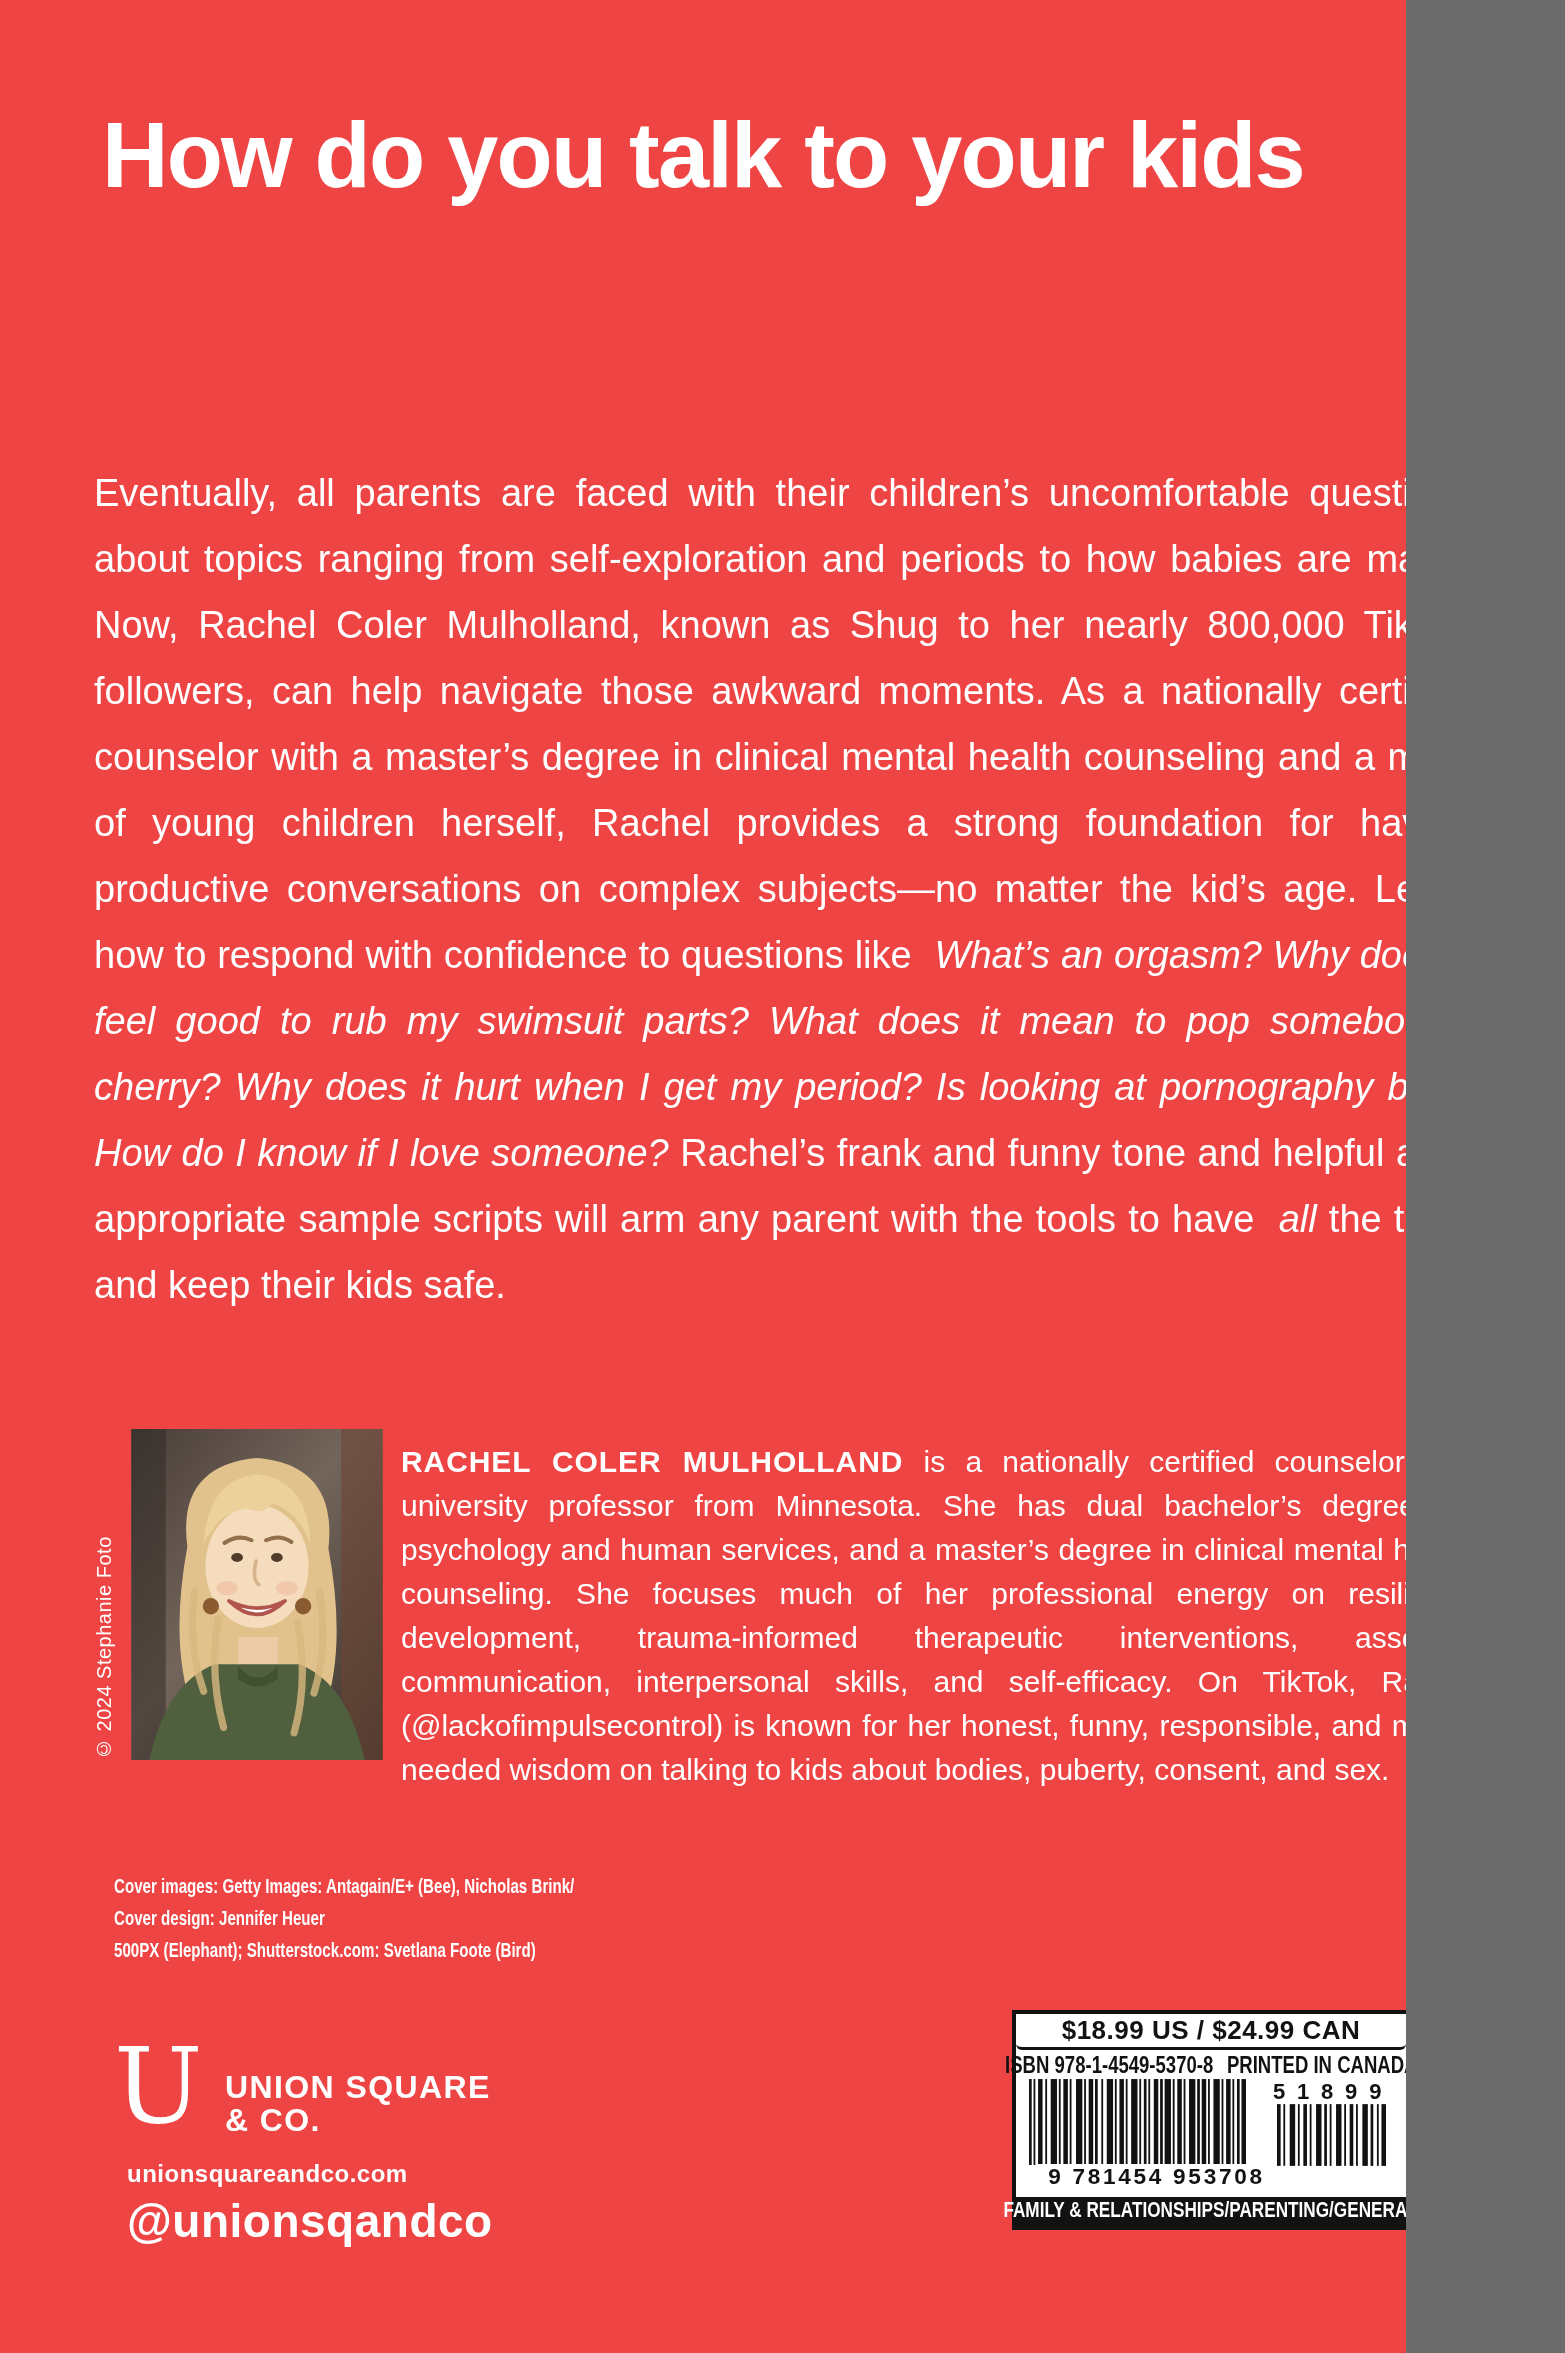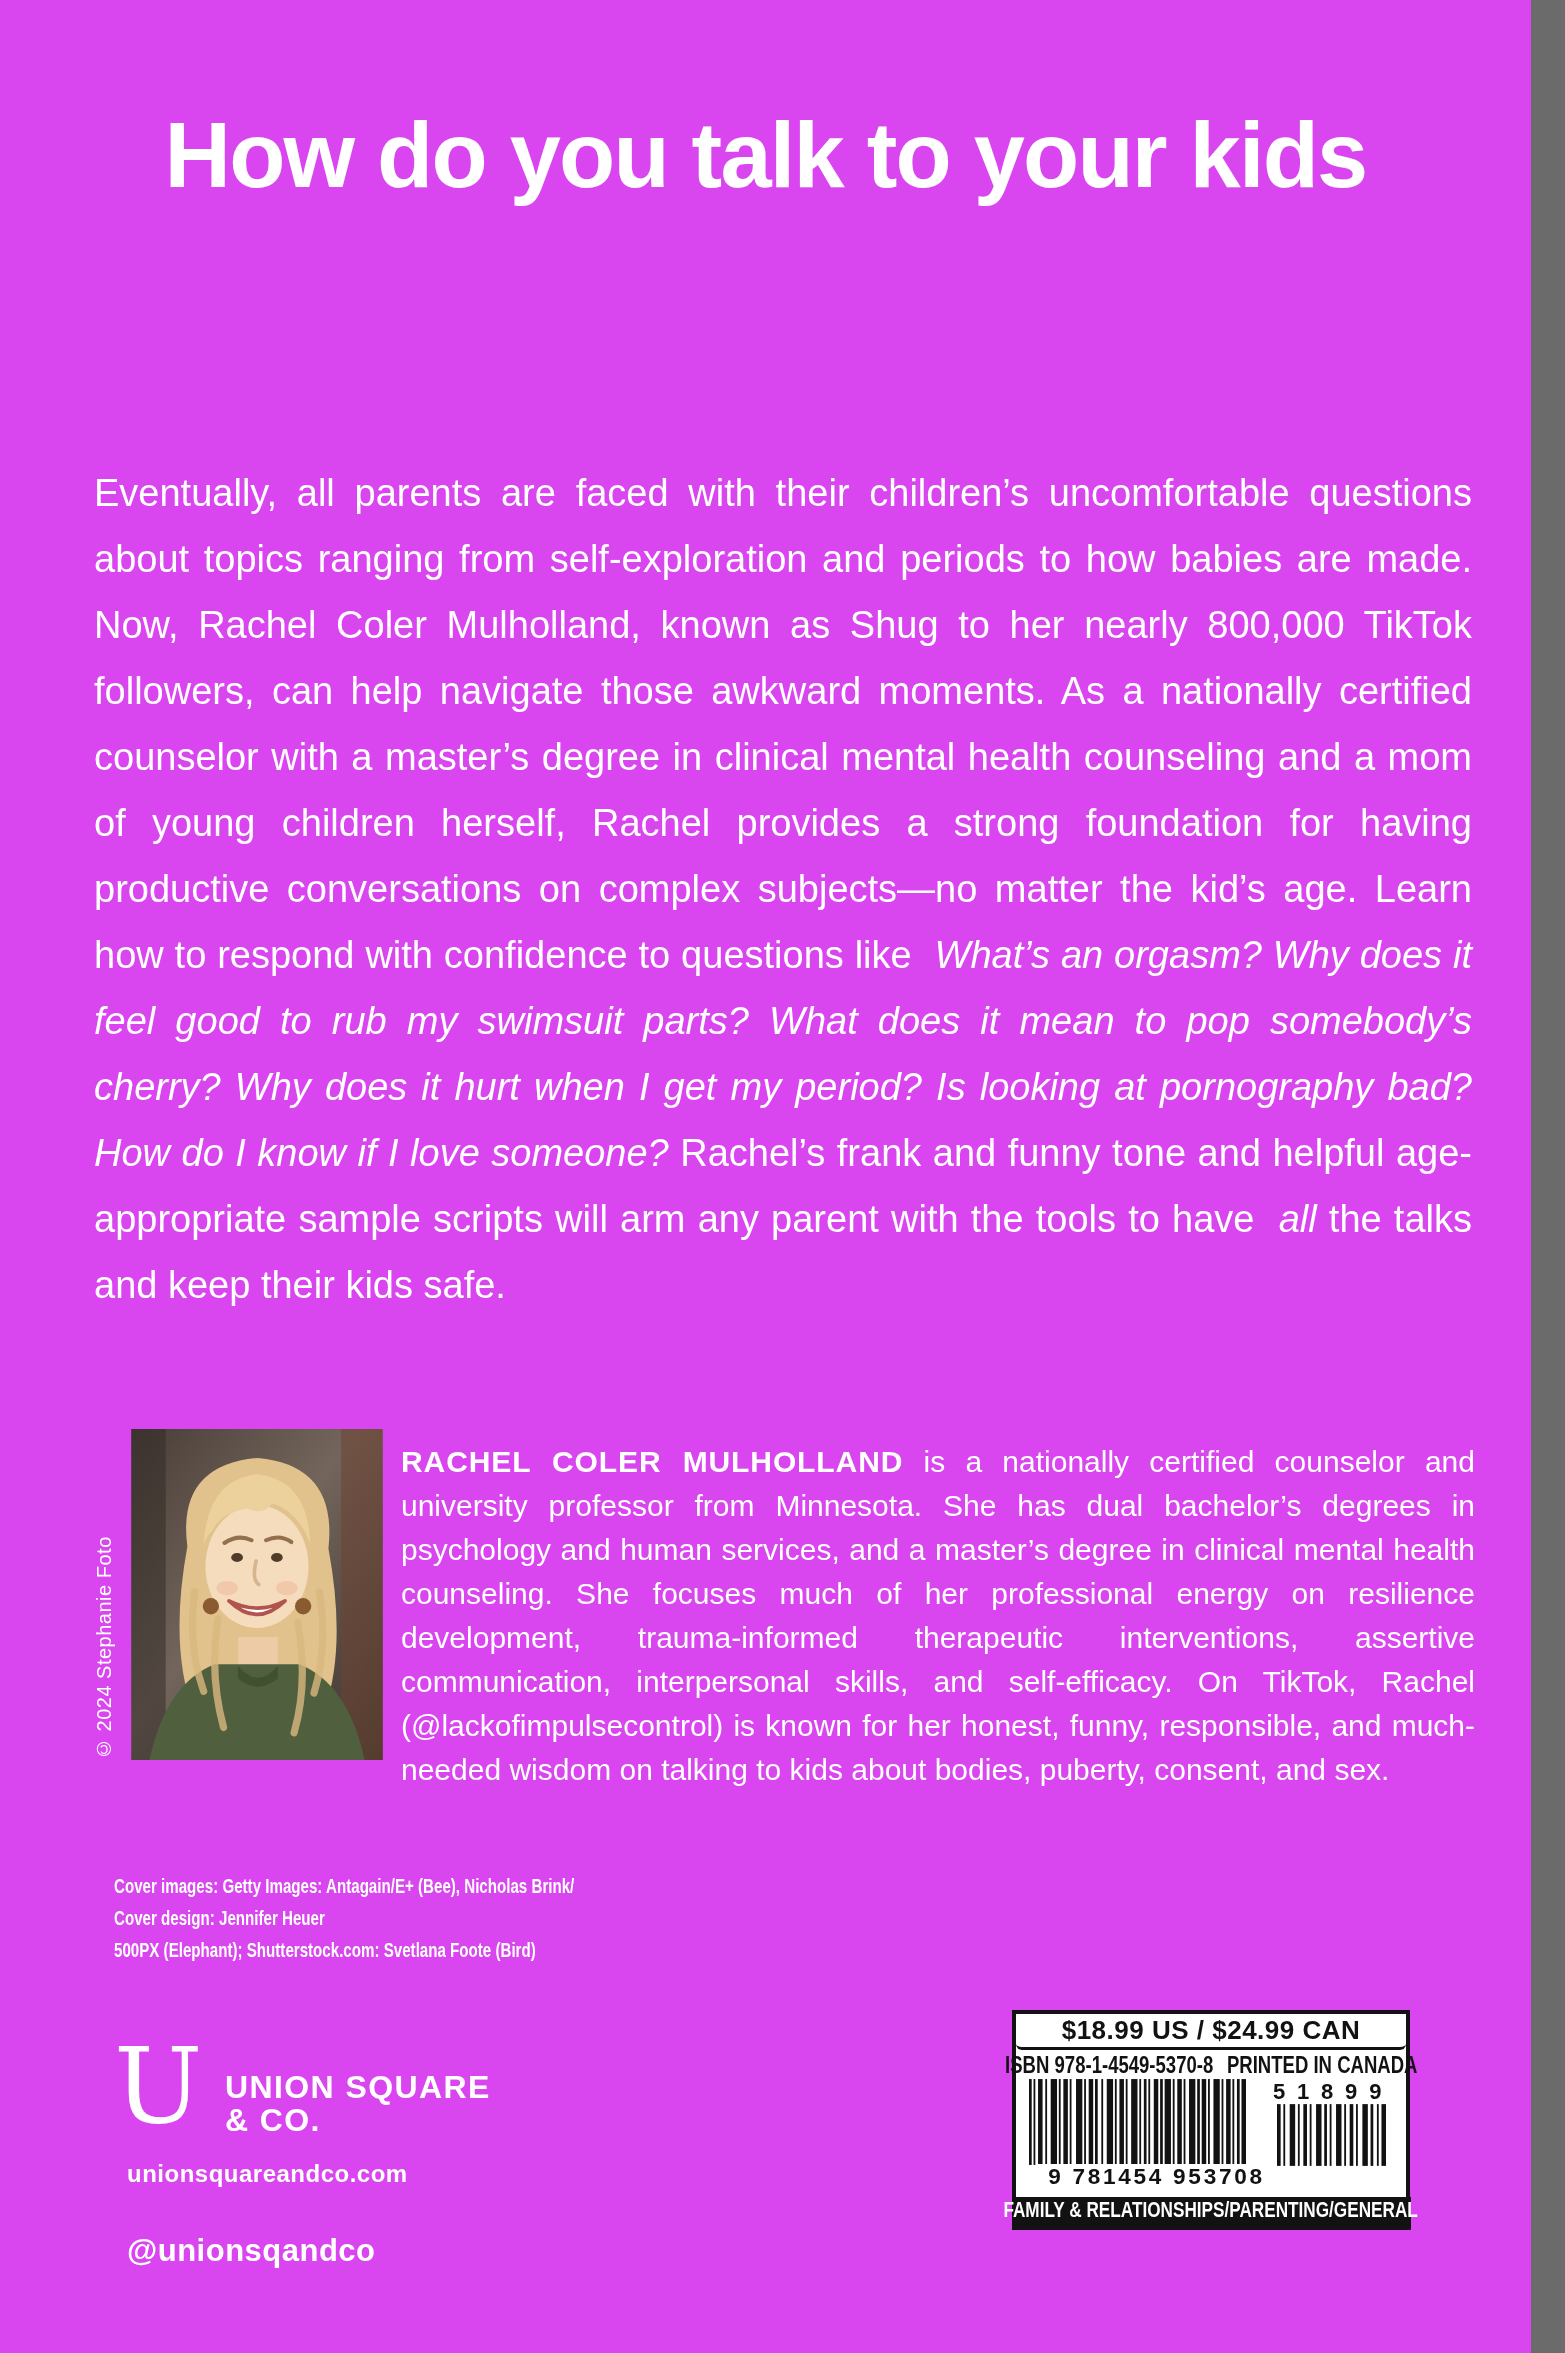--- a/index.html
+++ b/index.html
@@ -1,22 +1,22 @@
 <!DOCTYPE html>
 <html style="font-size:14.5px"><head>
 <meta charset="utf-8">
 <style>
   * { box-sizing: border-box; }
   html, body { margin: 0; padding: 0; }
   body { background: #6b6b6b; font-family: "Liberation Sans", sans-serif; }
 
   .cover {
     position: relative;
-    width: 1531px; height: 2354px;
-    background: #d946ef;
+    width: 1406px; height: 2354px;
+    background: #ef4444;
     color: #fff;
     overflow: hidden;
   }
 
   
   .title {
     position: absolute; top: 105px; left: 0; width: 100%;
     text-align: center;
     font-weight: bold; font-size: 92px; line-height: 101px;
     letter-spacing: -1.8px;
@@ -65,21 +65,21 @@
   .wordmark {
     position: absolute; left: 225px; top: 2071px;
     font-weight: bold; font-size: 32px; line-height: 33px; letter-spacing: 1.4px;
   }
   .website {
     position: absolute; left: 127px; top: 2160px;
     font-weight: bold; font-size: 24px; letter-spacing: 0.5px;
   }
   .handle {
     position: absolute; left: 127px; top: 2194px;
-    font-weight: bold; font-size: 31px; letter-spacing: 0.5px; margin-top: 39px;
+    font-weight: bold; font-size: 46px; letter-spacing: 0.5px;
   }
 
   
   .barcode-box {
     position: absolute; left: 1012px; top: 2010px;
     width: 398px; height: 219px;
     background: #fff; border: 4.5px solid #121212;
     color: #121212;
   }
   .price-row {

